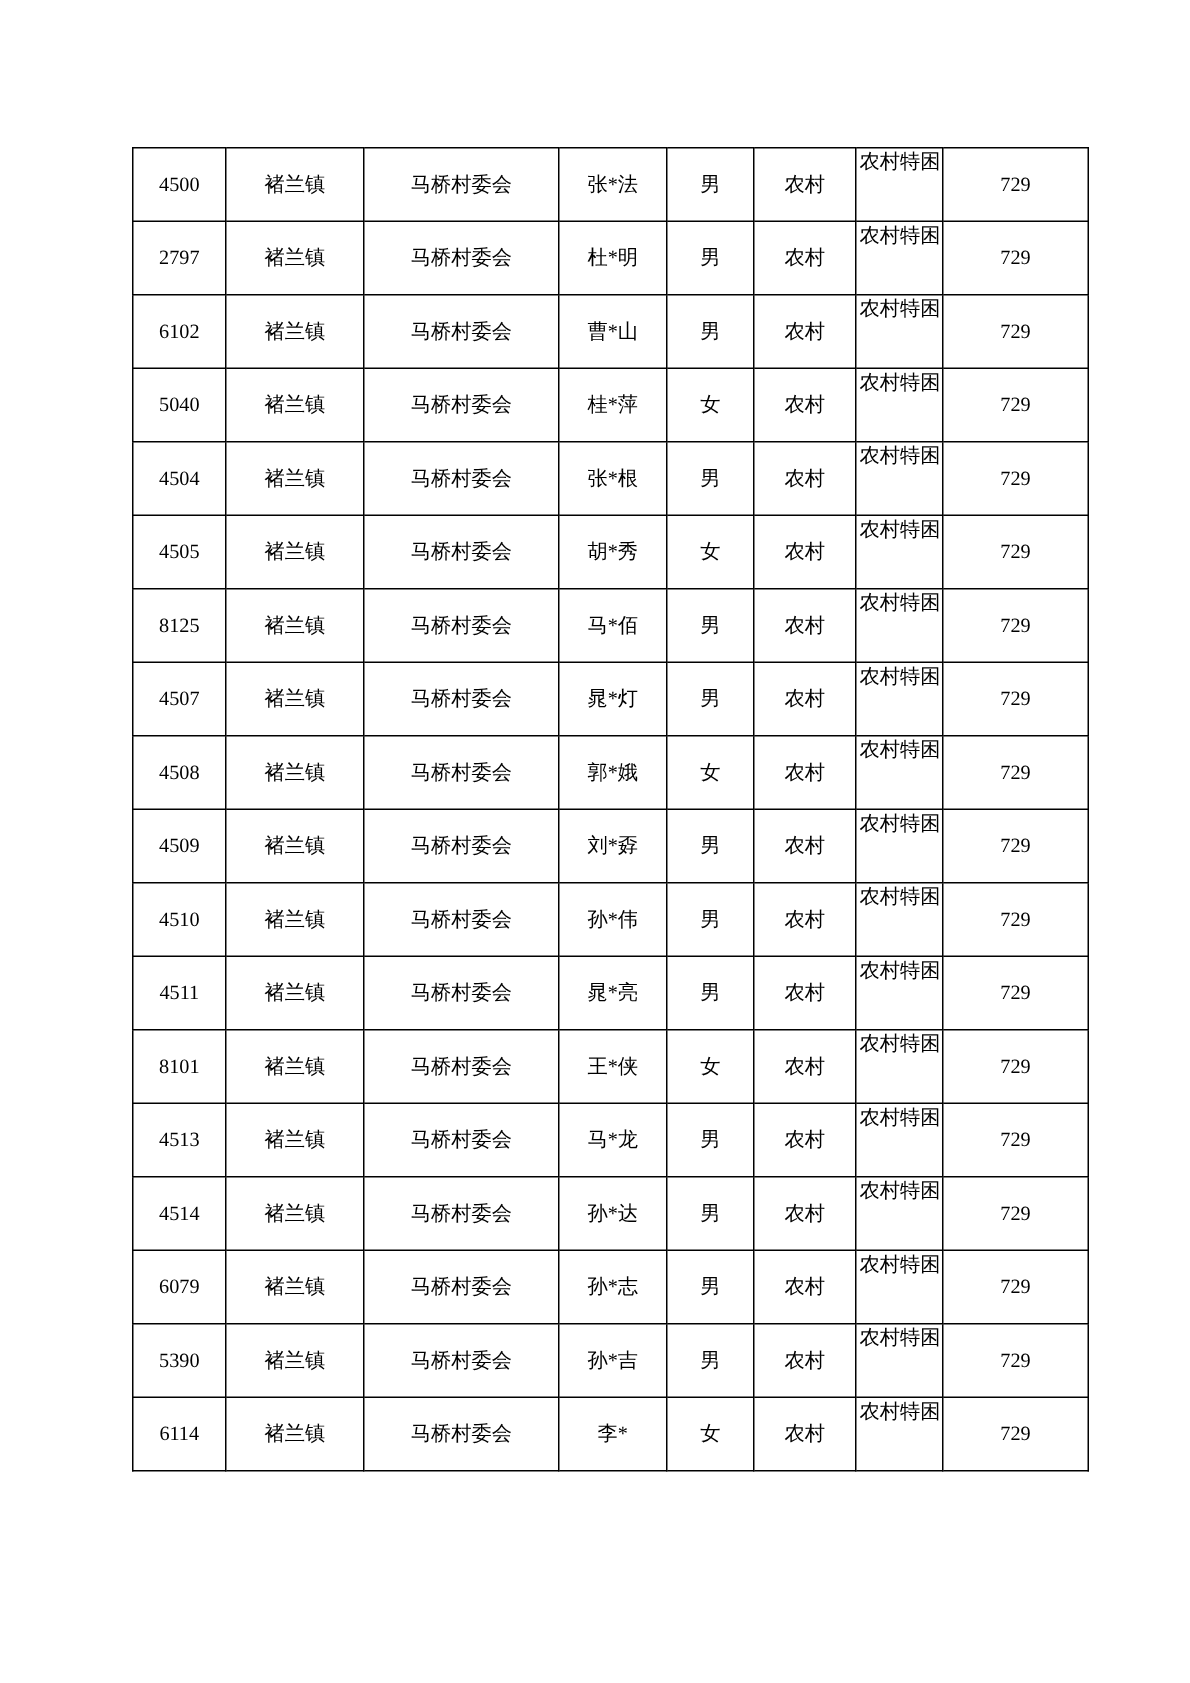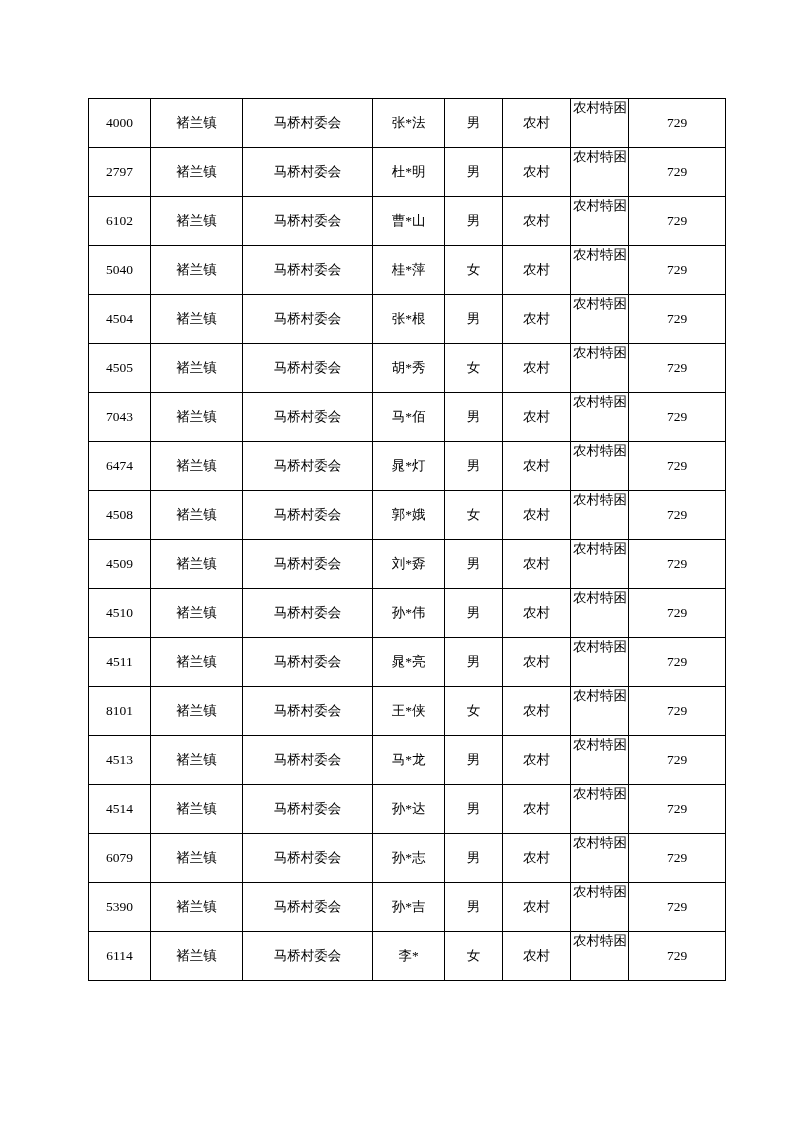--- a/index.html
+++ b/index.html
@@ -71,21 +71,21 @@
       <col class="c-town">
       <col class="c-vill">
       <col class="c-name">
       <col class="c-sex">
       <col class="c-type">
       <col class="c-cat">
       <col class="c-amt">
     </colgroup>
     <tbody>
         <tr>
-          <td class="id-cell">4000</td>
+          <td class="id-cell">4500</td>
           <td>褚兰镇</td>
           <td>马桥村委会</td>
           <td>张*法</td>
           <td>男</td>
           <td>农村</td>
           <td class="cat-cell">
             <span class="cat-inner">农村特困人员分散供养</span>
           </td>
           <td class="amt-cell">729</td>
         </tr>
@@ -143,33 +143,33 @@
           <td>马桥村委会</td>
           <td>胡*秀</td>
           <td>女</td>
           <td>农村</td>
           <td class="cat-cell">
             <span class="cat-inner">农村特困人员分散供养</span>
           </td>
           <td class="amt-cell">729</td>
         </tr>
         <tr>
-          <td class="id-cell">7043</td>
+          <td class="id-cell">8125</td>
           <td>褚兰镇</td>
           <td>马桥村委会</td>
           <td>马*佰</td>
           <td>男</td>
           <td>农村</td>
           <td class="cat-cell">
             <span class="cat-inner">农村特困人员分散供养</span>
           </td>
           <td class="amt-cell">729</td>
         </tr>
         <tr>
-          <td class="id-cell">6474</td>
+          <td class="id-cell">4507</td>
           <td>褚兰镇</td>
           <td>马桥村委会</td>
           <td>晁*灯</td>
           <td>男</td>
           <td>农村</td>
           <td class="cat-cell">
             <span class="cat-inner">农村特困人员分散供养</span>
           </td>
           <td class="amt-cell">729</td>
         </tr>

